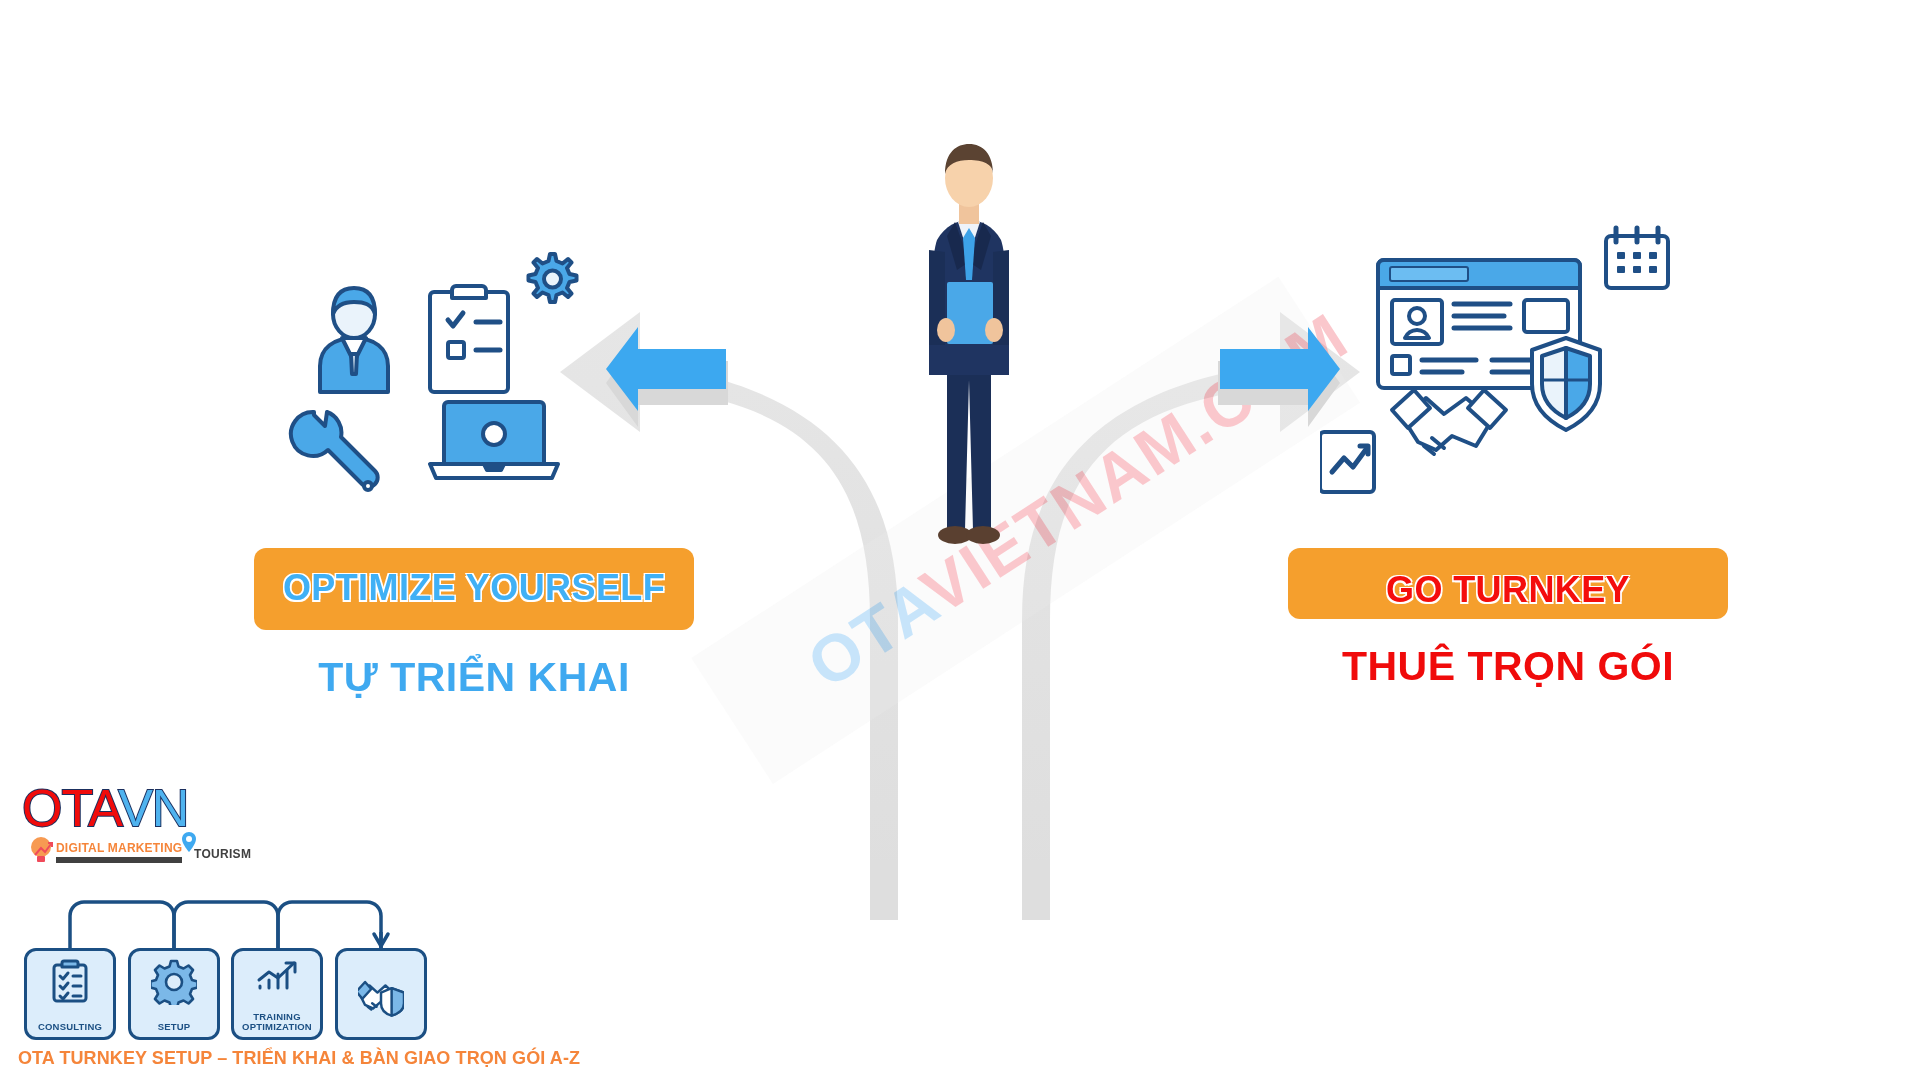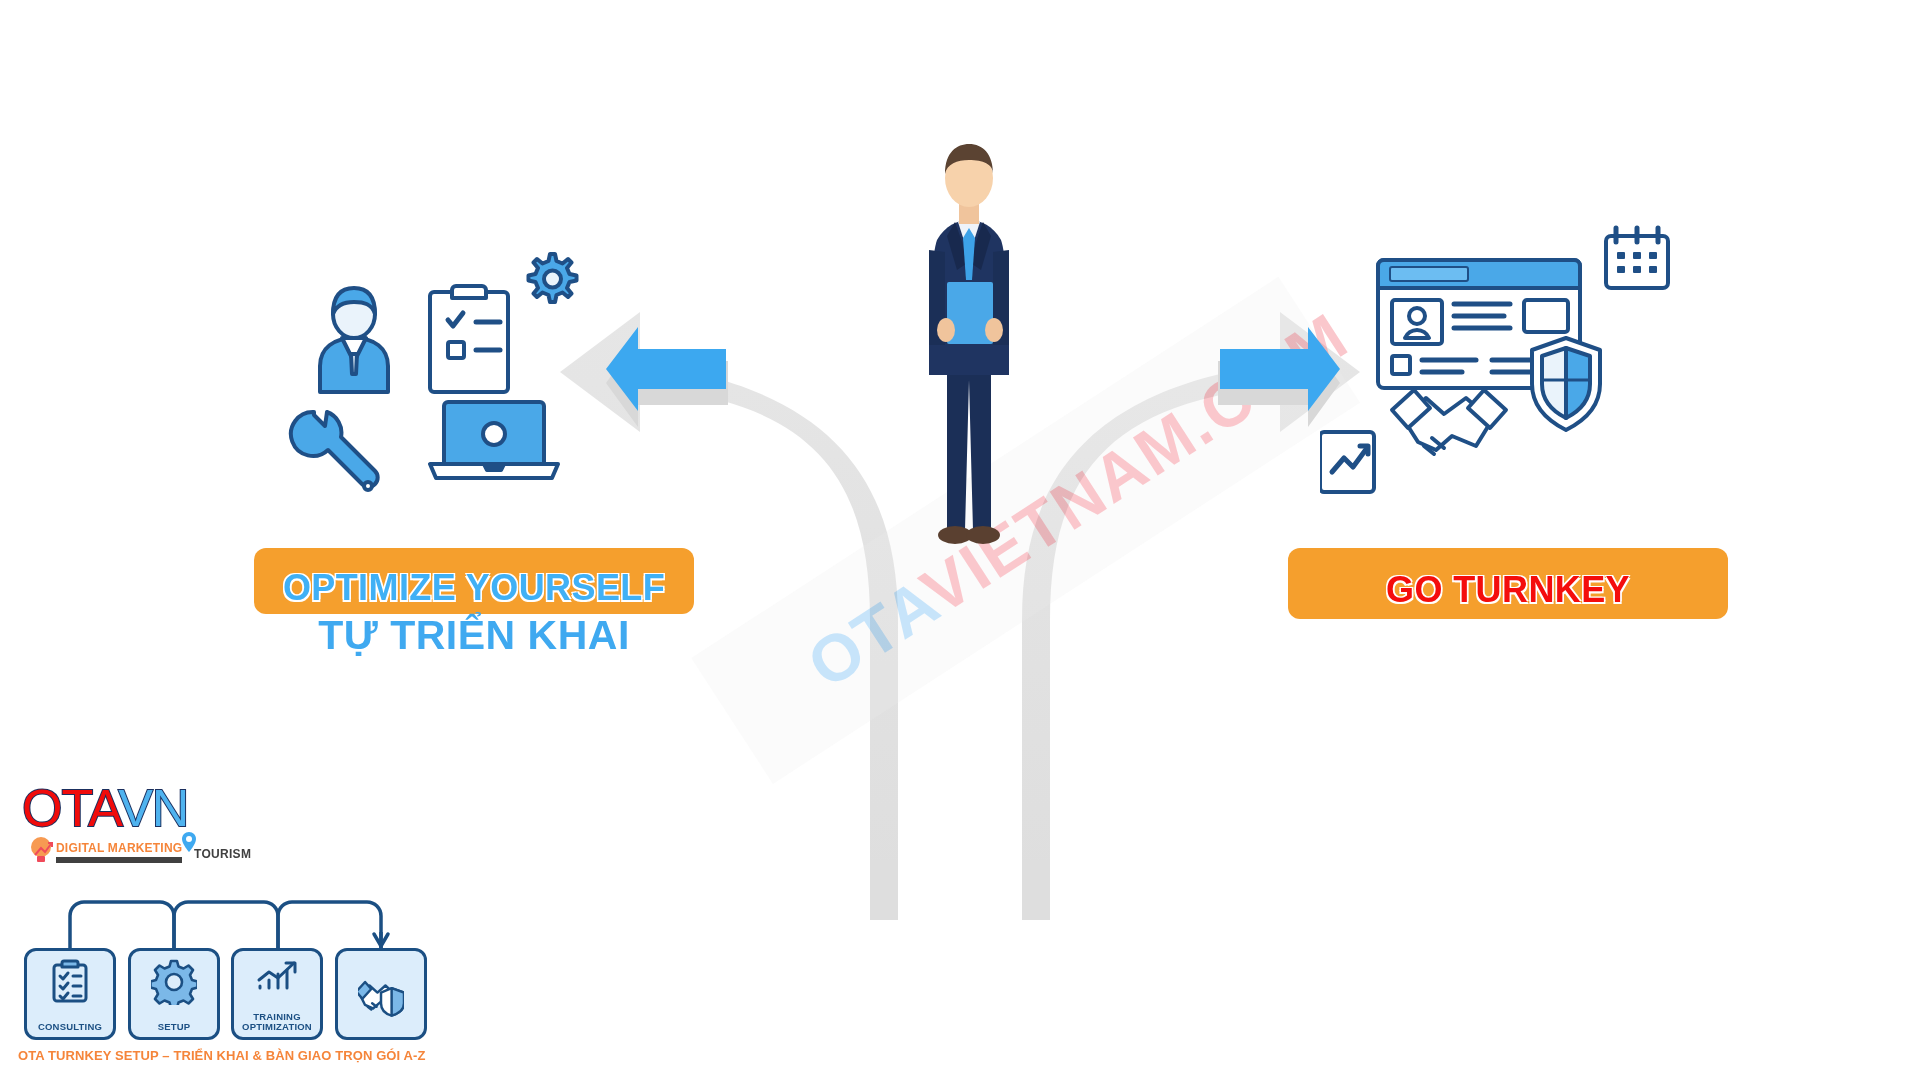--- a/index.html
+++ b/index.html
@@ -31,28 +31,28 @@
   
   #cluster-left{position:absolute;left:288px;top:240px;width:320px;height:260px;}
   #cluster-right{position:absolute;left:1320px;top:218px;width:370px;height:290px;}
 
   
   .option{position:absolute;text-align:center;}
   #option-left{left:254px;top:548px;width:440px;}
   #option-right{left:1288px;top:548px;width:440px;}
 
   .pill{display:block;width:100%;box-sizing:border-box;border:none;
-        background:#f59f2d;border-radius:12px;padding:22px 10px 8px 10px;
+        background:#f59f2d;border-radius:12px;padding:22px 10px 24px 10px;
         font-size:36px;font-weight:bold;letter-spacing:.4px;
         font-family:"Liberation Sans",sans-serif;cursor:pointer;line-height:1;}
   #pill-left-label{color:#40b0f5;text-shadow:-1.5px -1.5px 0 #fff,1.5px -1.5px 0 #fff,-1.5px 1.5px 0 #fff,1.5px 1.5px 0 #fff;}
   #pill-right-label{color:#f40d0d;text-shadow:-1.5px -1.5px 0 #fff,1.5px -1.5px 0 #fff,-1.5px 1.5px 0 #fff,1.5px 1.5px 0 #fff;}
   #pill-right{padding:24px 10px 11px 10px;}
 
-  .sub{font-size:41px;font-weight:bold;letter-spacing:.5px;
+  .sub{margin-top:26px;font-size:41px;font-weight:bold;letter-spacing:.5px;
        font-family:"Liberation Sans",sans-serif;line-height:1.05;}
   #sub-left{color:#3fa9f0;}
   #sub-right{color:#f00b0b;}
 
   
   #logo{position:absolute;left:22px;top:782px;width:260px;height:85px;}
   #logo-wordmark{font-size:52px;font-weight:normal;letter-spacing:-1px;line-height:1;
                  font-family:"Liberation Sans",sans-serif;white-space:nowrap;}
   .logo-ota{color:#f00b0b;-webkit-text-stroke:2px #1b2f5e;paint-order:stroke fill;}
   .logo-vn{color:#4fb3ef;-webkit-text-stroke:2px #1b2f5e;paint-order:stroke fill;}
@@ -73,21 +73,21 @@
   .pcard .pglyph{width:46px;height:46px;margin-top:2px;}
   .plabel{position:absolute;bottom:4px;left:0;width:100%;text-align:center;
           font-size:9.5px;font-weight:bold;color:#1b4f83;line-height:1.12;
           font-family:"Liberation Sans",sans-serif;letter-spacing:.2px;}
   #pcard-0{left:6px;top:58px;}
   #pcard-1{left:110px;top:58px;}
   #pcard-2{left:213px;top:58px;}
   #pcard-3{left:317px;top:58px;}
 
   #process-caption{position:absolute;left:0px;top:158px;width:520px;
-                   font-size:13px;font-weight:bold;color:#f5853a;letter-spacing:.1px;
+                   font-size:18px;font-weight:bold;color:#f5853a;letter-spacing:.1px;
                    font-family:"Liberation Sans",sans-serif;white-space:nowrap;}
 </style>
 </head>
 <body>
 
 <div id="stage">
 
   <svg class="road" viewBox="0 0 1920 1080">
     <defs>
       <linearGradient id="roadg" x1="0" y1="0" x2="0" y2="1">
@@ -257,20 +257,21 @@
     <button class="pill" id="pill-left">
       <span id="pill-left-label">OPTIMIZE YOURSELF</span>
     </button>
     <div class="sub" id="sub-left">TỰ TRIỂN KHAI</div>
   </div>
 
   <div class="option" id="option-right">
     <button class="pill" id="pill-right">
       <span id="pill-right-label">GO TURNKEY</span>
     </button>
+    <div class="sub" id="sub-right">THUÊ TRỌN GÓI</div>
   </div>
 
   <div id="logo">
     <div id="logo-wordmark"><span class="logo-ota">OTA</span><span class="logo-vn">VN</span></div>
     <div id="logo-taglines">
       <svg id="logo-bulb" viewBox="0 0 28 28">
         <ellipse cx="13" cy="11" rx="10" ry="10" fill="#f79a52"></ellipse>
         <rect x="9" y="20" width="8" height="6" rx="1" fill="#f04a5a"></rect>
         <path d="M7,19 l6,-7 l4,4 l6,-8" stroke="#f04a5a" stroke-width="2" fill="none"></path>
         <path d="M20,7 h4 v4" stroke="#f04a5a" stroke-width="2" fill="none"></path>

